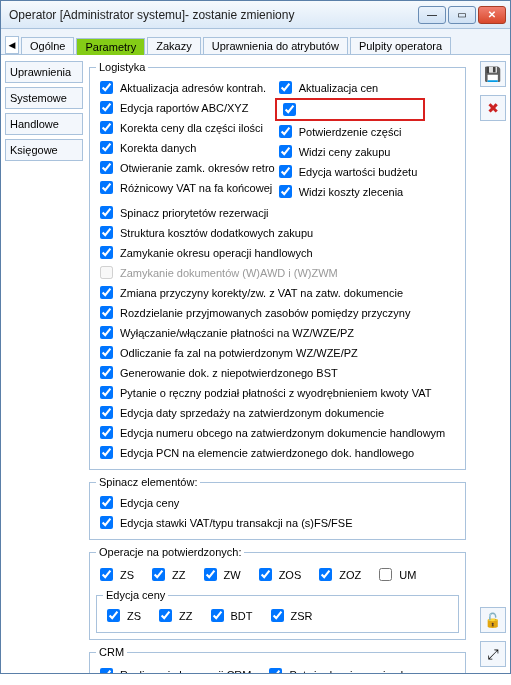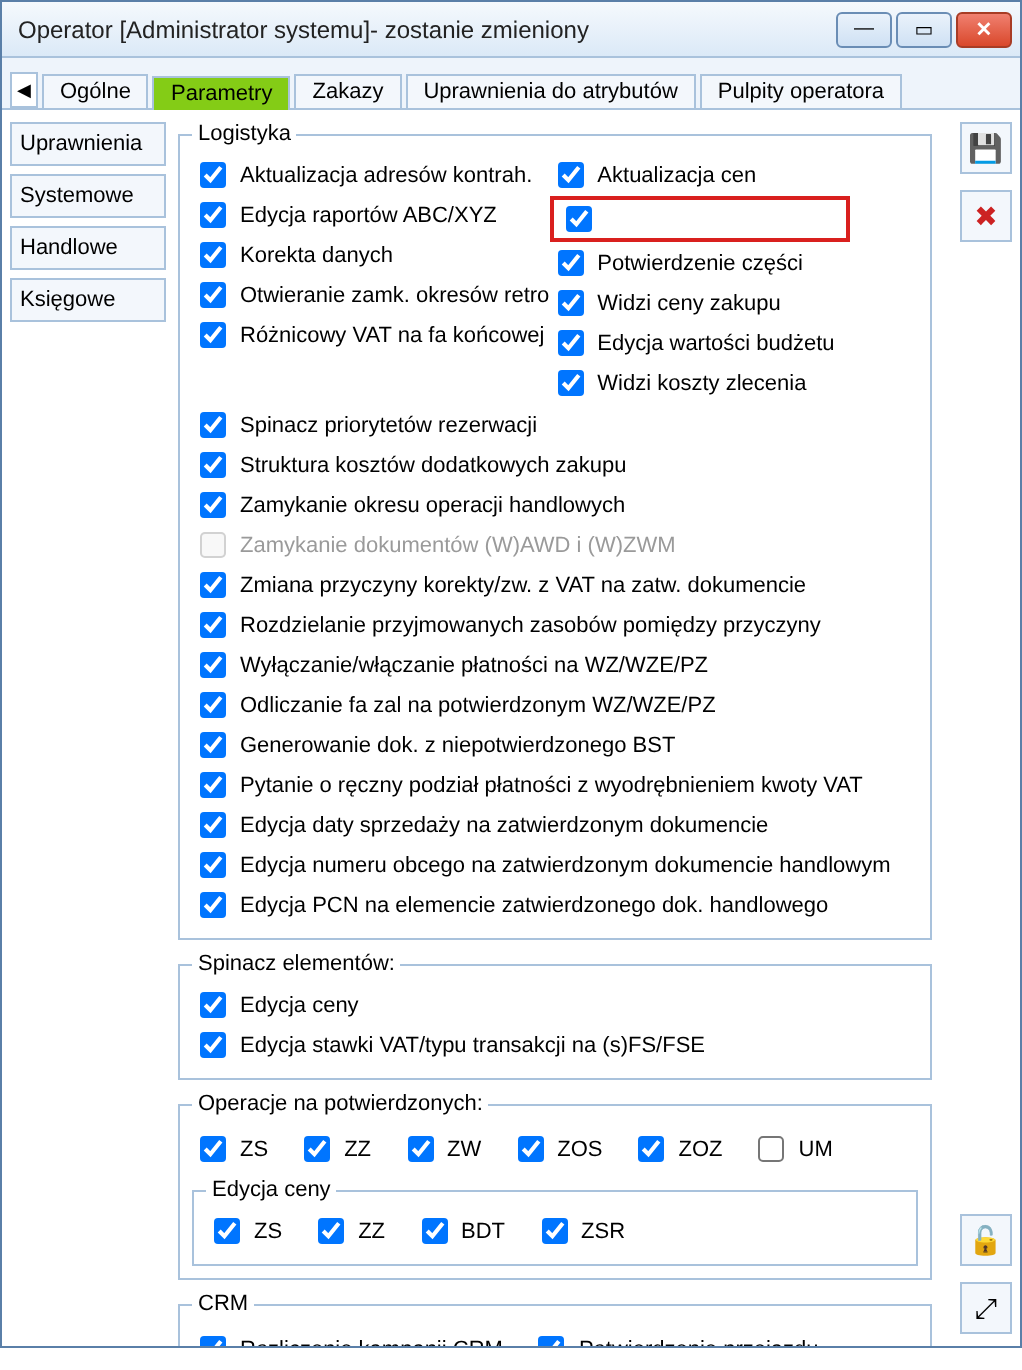--- a/index.html
+++ b/index.html
@@ -67,20 +67,24 @@
             <label class="cb">
                 <input type="checkbox" checked="" style="">
                 <span>Aktualizacja adresów kontrah.</span>
               </label>
             <label class="cb">
                 <input type="checkbox" checked="" style="">
                 <span>Edycja raportów ABC/XYZ</span>
               </label>
             <label class="cb">
                 <input type="checkbox" checked="" style="">
+                <span>Korekta ceny dla części ilości</span>
+              </label>
+            <label class="cb">
+                <input type="checkbox" checked="" style="">
                 <span>Korekta danych</span>
               </label>
             <label class="cb">
                 <input type="checkbox" checked="" style="">
                 <span>Otwieranie zamk. okresów retro</span>
               </label>
             <label class="cb">
                 <input type="checkbox" checked="" style="">
                 <span>Różnicowy VAT na fa końcowej</span>
               </label>

